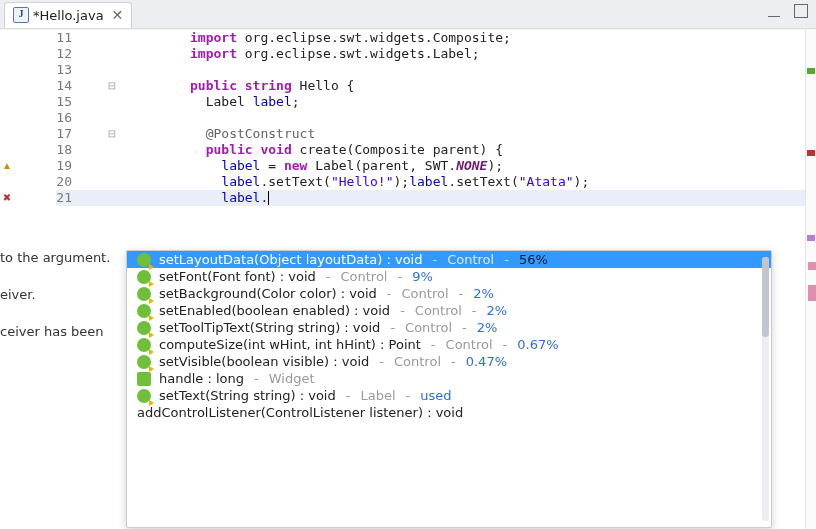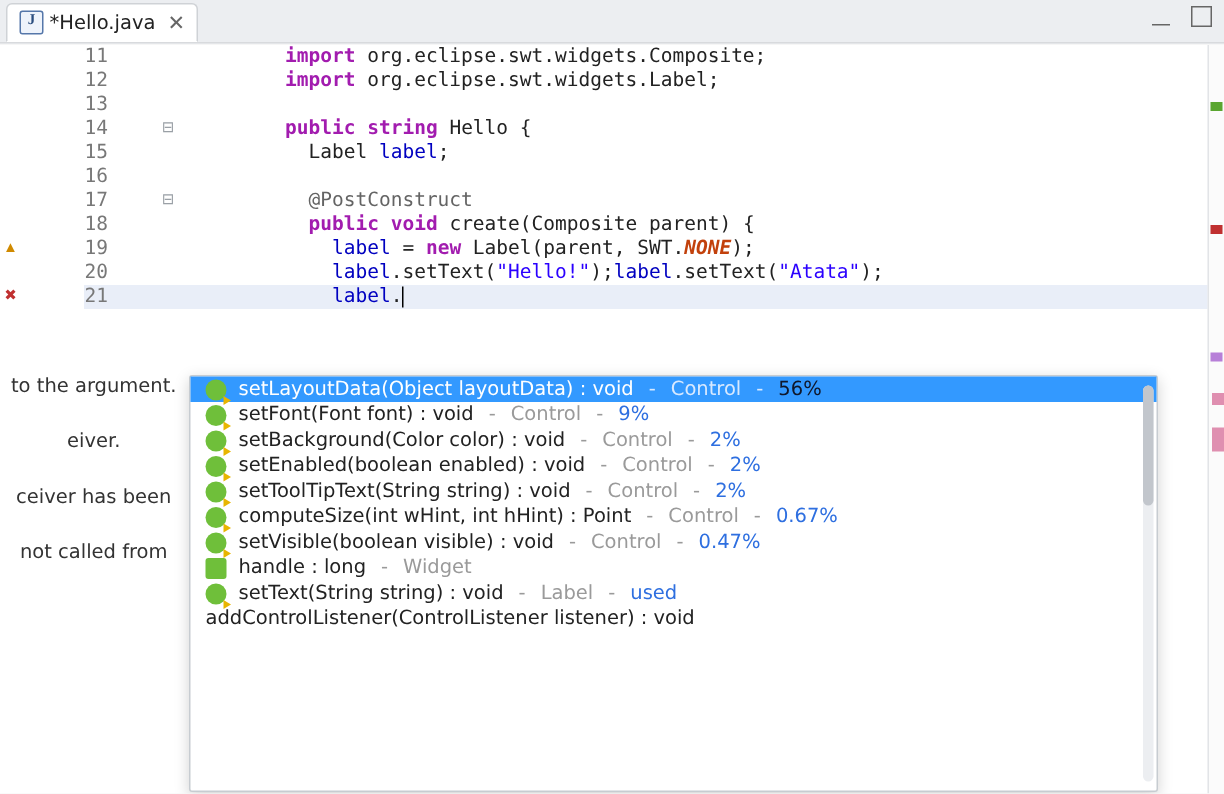--- a/index.html
+++ b/index.html
@@ -110,21 +110,21 @@
   .line.warnline .gut-marker::before {
     content: "▲";
     color: #d08a00;
   }
   .line.cursorline {
     background: linear-gradient(to right,
        transparent 0, transparent 56px,
        #e9eef8 56px, #e9eef8 100%);
   }
   .kw   { color: #a21caf; font-weight: bold; }
-  .cst  { color: #c2410c; font-style: italic; font-weight: bold; }
+  .cst  { color: #701a75; font-style: italic; font-weight: bold; }
   .fld  { color: #0000c0; }
   .str  { color: #2a00ff; }
   .ann  { color: #646464; }
   .cursor {
     display: inline-block;
     width: 1px; height: 14px;
     background: #000;
     vertical-align: text-bottom;
     margin: 0 -0.5px;
   }
@@ -132,21 +132,21 @@
   
   .doc-fragments {
     position: absolute;
     left: 0;
     top: 250px;
     width: 125px;
     color: #333;
     font-size: 13px;
     pointer-events: none;
   }
-  .doc-fragments div { margin-bottom: 22px; text-align: center; }
+  .doc-fragments div { margin-bottom: 22px; }
 
   
   .assist {
     position: absolute;
     left: 126px;
     top: 250px;
     width: 644px;
     height: 276px;
     background: #ffffff;
     border: 1px solid #c7ccd1;
@@ -252,21 +252,20 @@
     <div class="line"><span class="gut-marker"></span><span class="gut-num">18</span><span class="gut-fold"></span><span class="gut-change added"></span><span class="code"><span>  </span><span class="kw">public</span><span> </span><span class="kw">void</span><span> create(Composite parent) {</span></span></div>
     <div class="line warnline"><span class="gut-marker"></span><span class="gut-num">19</span><span class="gut-fold"></span><span class="gut-change added"></span><span class="code"><span>    </span><span class="fld">label</span><span> = </span><span class="kw">new</span><span> Label(parent, SWT.</span><span class="cst">NONE</span><span>);</span></span></div>
     <div class="line"><span class="gut-marker"></span><span class="gut-num">20</span><span class="gut-fold"></span><span class="gut-change added"></span><span class="code"><span>    </span><span class="fld">label</span><span>.setText(</span><span class="str">"Hello!"</span><span>);</span><span class="fld">label</span><span>.setText(</span><span class="str">"Atata"</span><span>);</span></span></div>
     <div class="line errline cursorline"><span class="gut-marker"></span><span class="gut-num">21</span><span class="gut-fold"></span><span class="gut-change added"></span><span class="code"><span>    </span><span class="fld">label</span><span>.</span><span class="cursor"></span></span></div>
   </div>
 
 <div class="doc-fragments" id="docfrag">
     <div>to the argument.</div>
     <div>eiver.</div>
     <div>ceiver has been</div>
-    <div>not called from</div>
   </div>
 
 <div class="assist" id="assist">
   <div class="assist-scroll">
     <div class="thumb"></div>
   </div>
 <div class="assist-item sel">
       <span class="assist-ico kind-method"></span>
       <span class="sig">setLayoutData(Object layoutData) : void</span>
       <span class="sep"> - </span>

